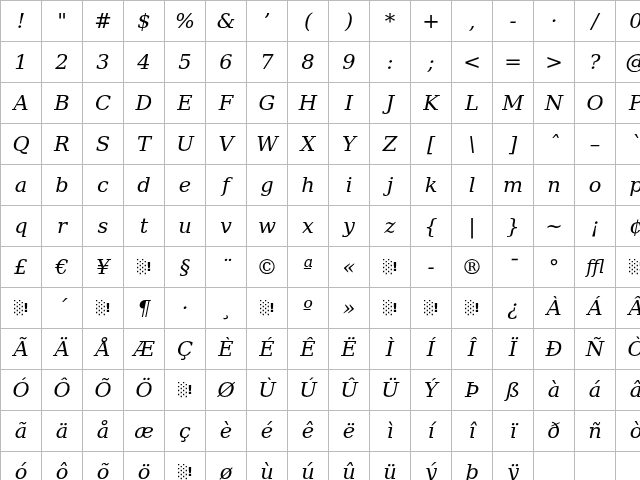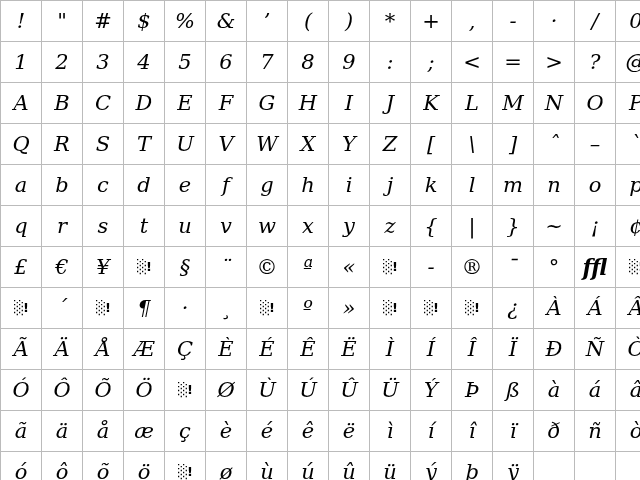--- a/index.html
+++ b/index.html
@@ -31,22 +31,21 @@
   }
   .glyph {
     display: block;
     font-family: "DejaVu Serif", serif;
     font-style: italic;
     font-size: 21px;
     line-height: 38px;
     color: #000000;
   }
   .glyph.small {
-    font-size: 22px;
-    font-weight: bold;
+    font-size: 18px;
   }
   .glyph.notdef {
     font-style: normal;
     font-family: "DejaVu Sans", sans-serif;
     font-size: 13px;
     font-weight: bold;
     letter-spacing: -1px;
   }
   .glyph.empty {
     font-size: 0;

